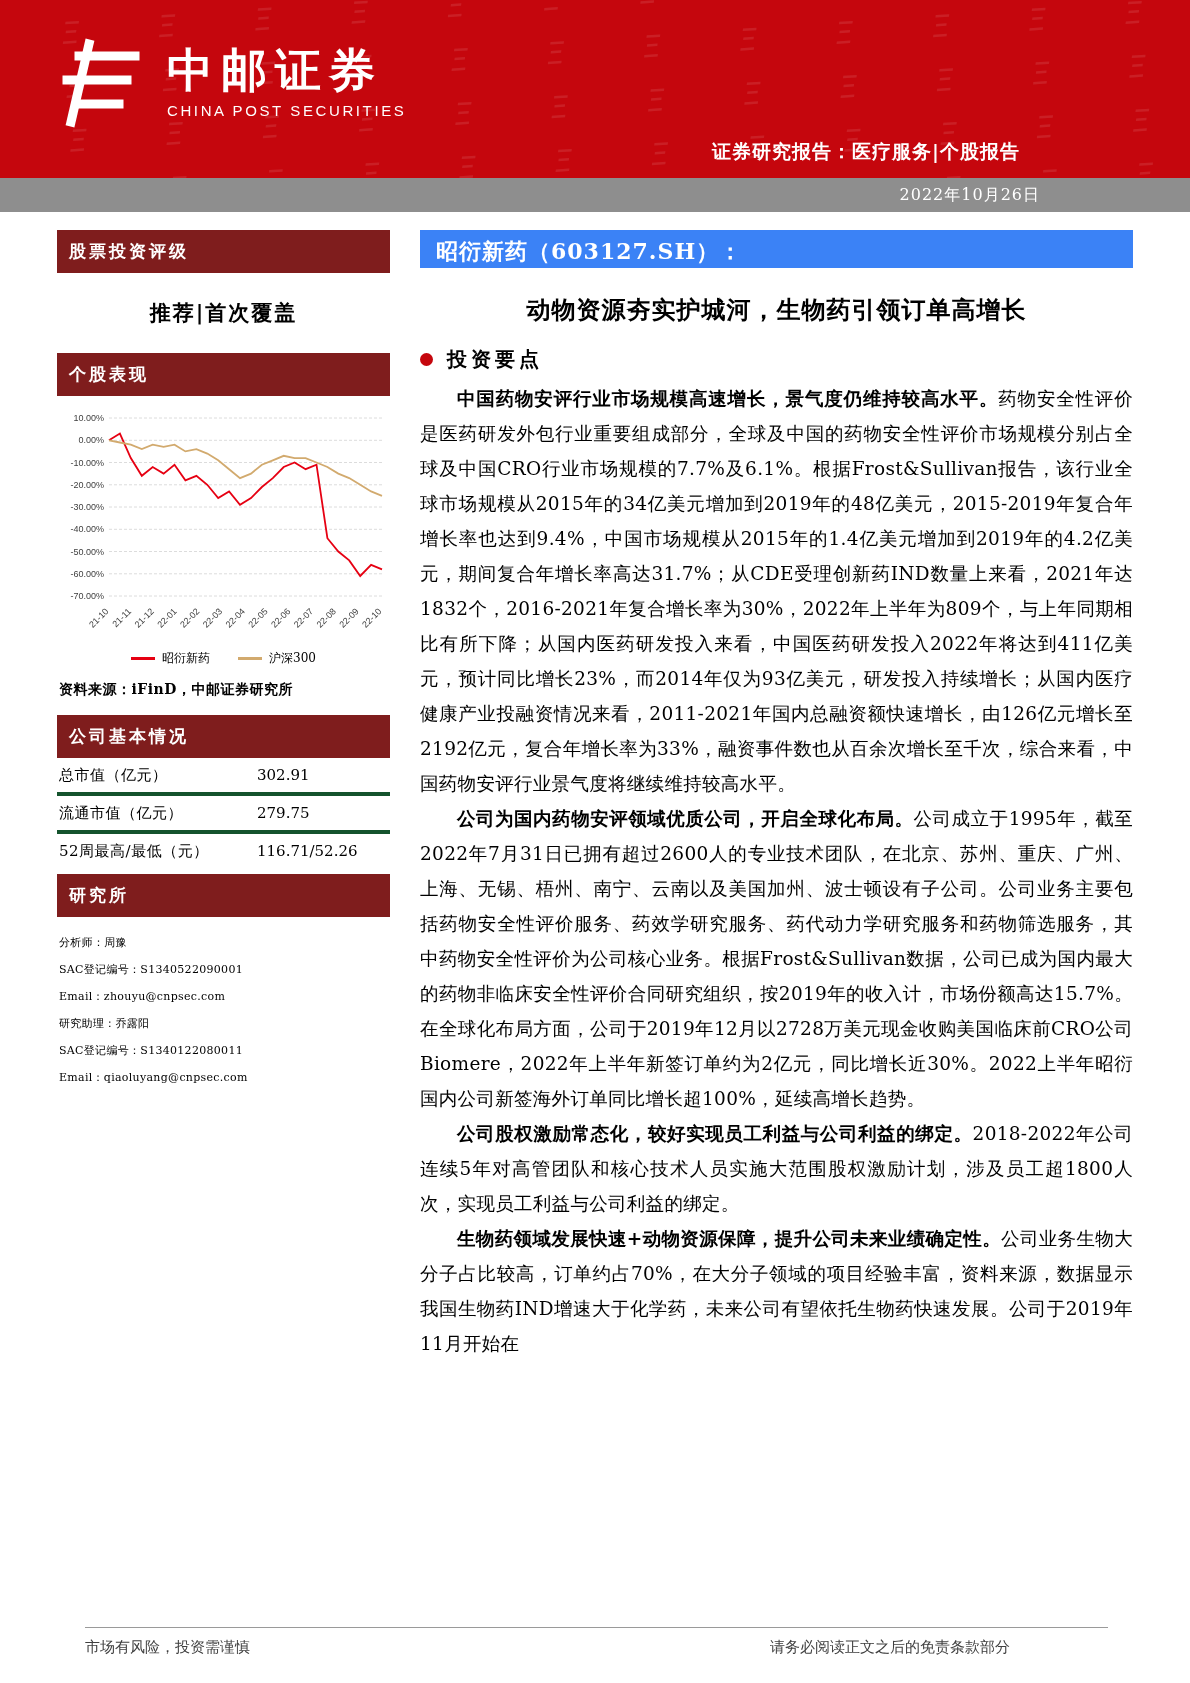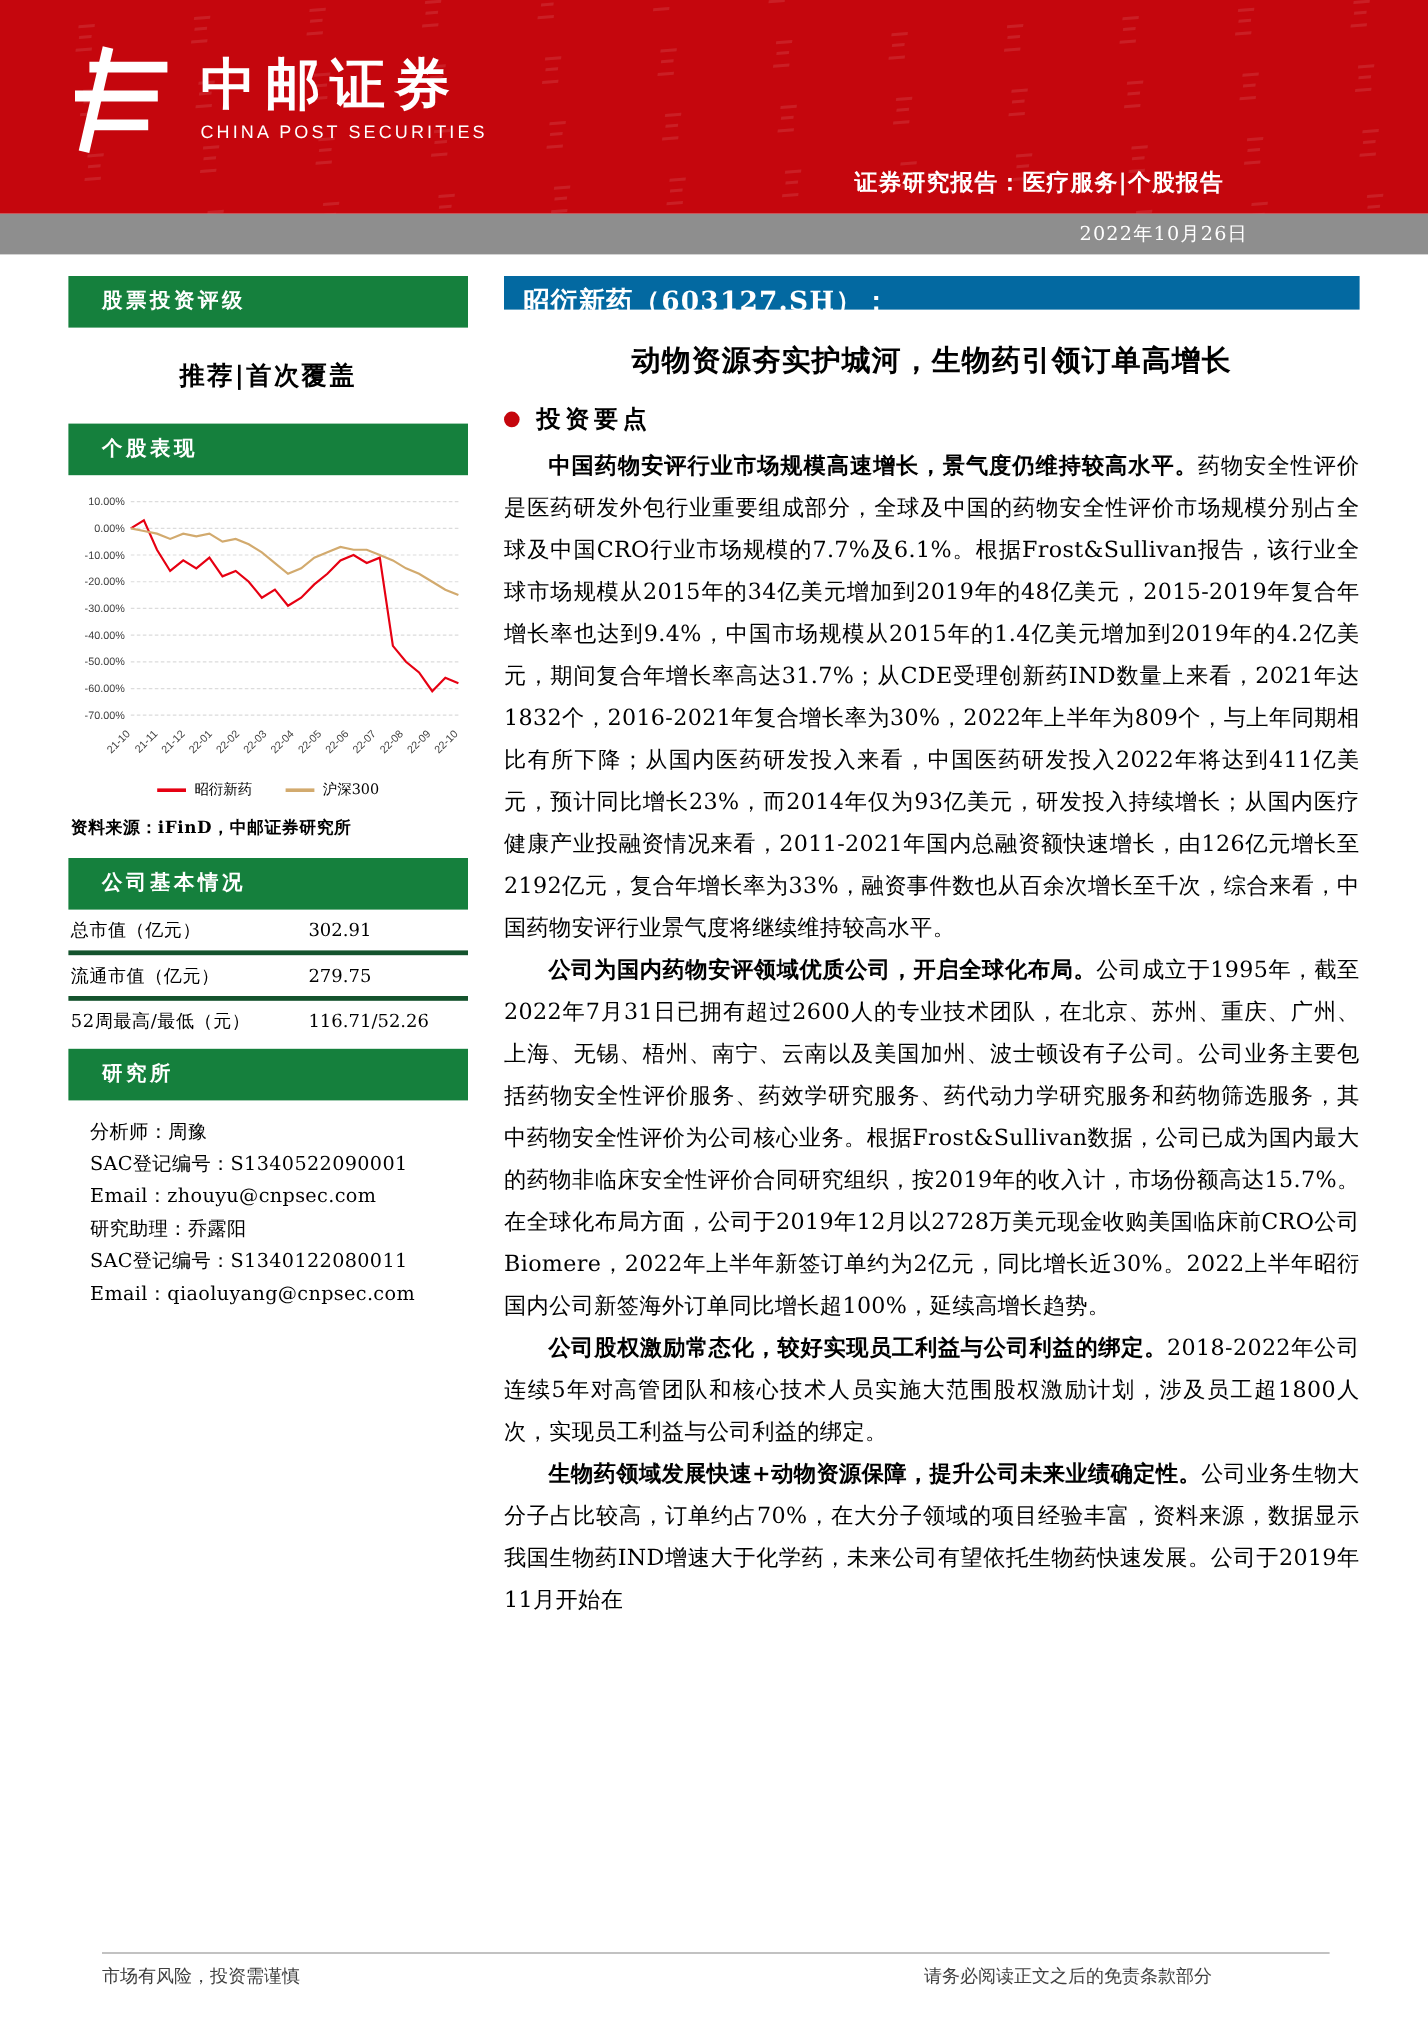--- a/index.html
+++ b/index.html
@@ -29,38 +29,38 @@
   
   .datebar { height:34px; background:#8e8e8e; color:#fff; text-align:right;
              padding-right:150px; font-size:16px; line-height:34px; letter-spacing:1px; }
 
   
   .content { display:flex; padding:18px 57px 0 57px; gap:30px; }
   .sidebar { width:333px; flex:0 0 333px; }
   .main { flex:1; min-width:0; }
 
   
-  .sec-head { background:#15803d; color:#fff; font-size:17px; font-weight:bold;
-              letter-spacing:3px; height:43px; line-height:43px; padding-left:28px; }
+  .sec-head { background:#7f1d1d; color:#fff; font-size:17px; font-weight:bold;
+              letter-spacing:3px; height:43px; line-height:43px; padding-left:12px; }
   .rating { height:80px; display:flex; align-items:center; justify-content:center;
             font-size:21px; font-weight:bold; letter-spacing:2px; }
   .chart-wrap { padding-top:12px; }
   .legend { display:flex; justify-content:center; gap:28px; font-size:12px; margin-top:0; }
   .legend-item { display:flex; align-items:center; gap:7px; }
   .legend-swatch { width:24px; height:3px; background:#999; }
   .source { font-size:14px; font-weight:bold; margin:14px 0 16px 2px; letter-spacing:0.5px; }
   .info-row { display:flex; font-size:15px; padding:8px 0 7px 2px; border-bottom:4px solid #14532d; }
   .info-row:last-of-type { border-bottom:none; }
   .info-label { width:198px; letter-spacing:0.5px; }
   .institute-head { margin-top:6px; }
-  .analysts { padding:12px 0 0 2px; font-size:16px; line-height:27px; letter-spacing:0.3px;margin-left:16px; }
-
-  
-  .title-bar { background:#0369a1; color:#fff; font-weight:bold; font-size:22px;
-               height:28px; line-height:43px; padding-left:16px; letter-spacing:1px; }
+  .analysts { padding:12px 0 0 2px; font-size:11px; line-height:27px; letter-spacing:0.3px; }
+
+  
+  .title-bar { background:#3b82f6; color:#fff; font-weight:bold; font-size:22px;
+               height:38px; line-height:43px; padding-left:16px; letter-spacing:1px; }
   .subtitle { text-align:center; font-weight:bold; font-size:24px; margin:26px 0 20px;
               letter-spacing:1px; }
   .section-line { display:flex; align-items:center; gap:14px; margin-bottom:8px; }
   .bullet { width:13px; height:13px; background:#c5060d; border-radius:50%; flex:0 0 13px; }
   .section-title { font-weight:bold; font-size:20px; letter-spacing:4px; }
   .para { font-size:18.5px; line-height:35px; text-align:justify; text-indent:2em;
           letter-spacing:0.3px; }
   .para .lead { font-weight:bold; }
 
   

